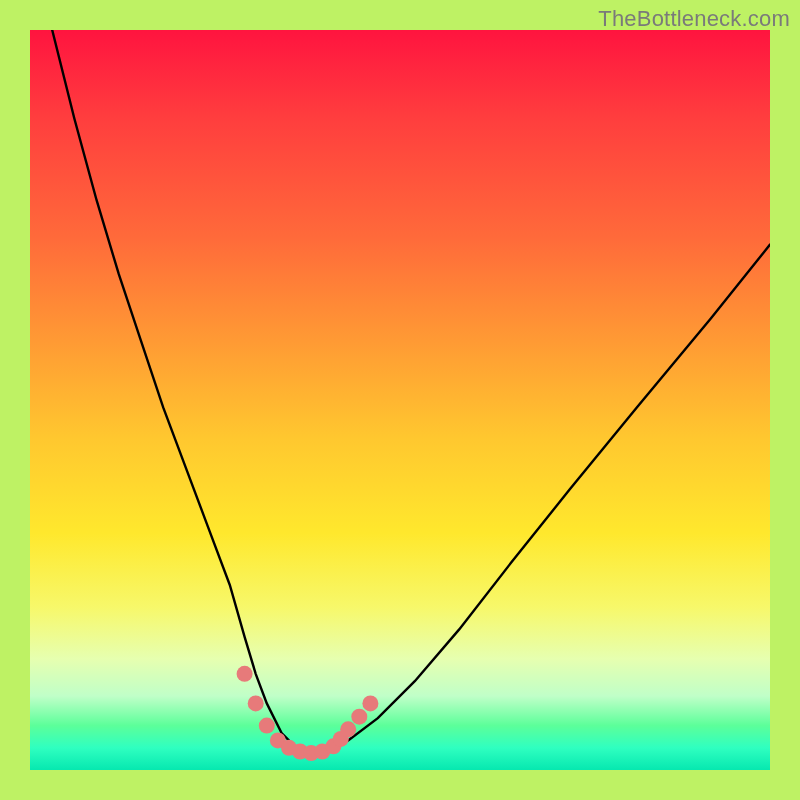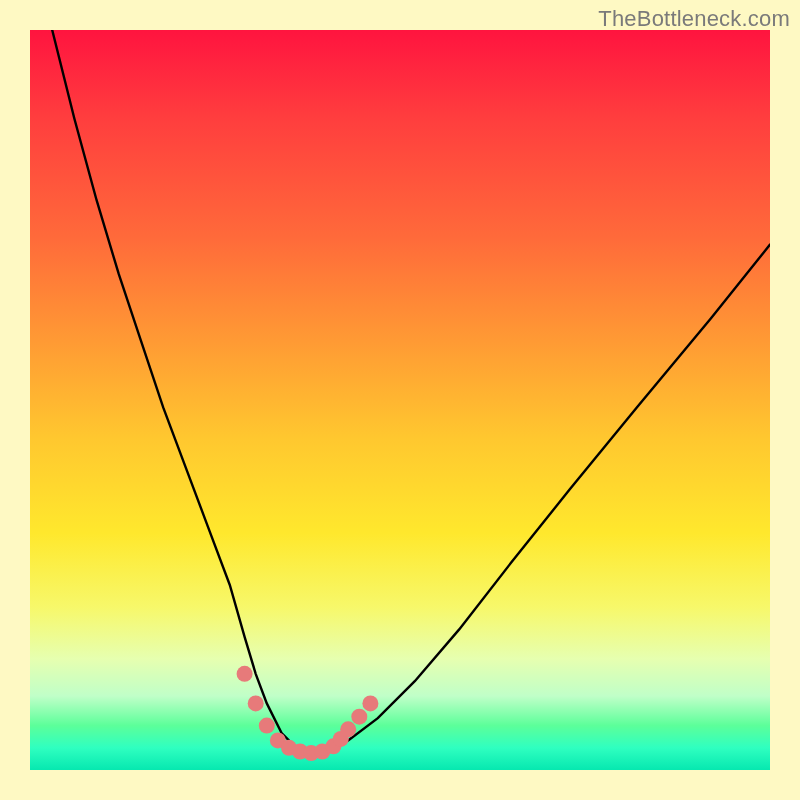--- a/index.html
+++ b/index.html
@@ -9,21 +9,21 @@
     height: 800px;
     overflow: hidden;
     background: #000;
     font-family: Arial, Helvetica, sans-serif;
   }
   .frame {
     position: absolute;
     top: 0; left: 0;
     width: 800px;
     height: 800px;
-    background: #fef9c3;
+    background: #bef264;
   }
   .plot-area {
     position: absolute;
     top: 30px;
     left: 30px;
     width: 740px;
     height: 740px;
     
     background: linear-gradient(
       to bottom,

